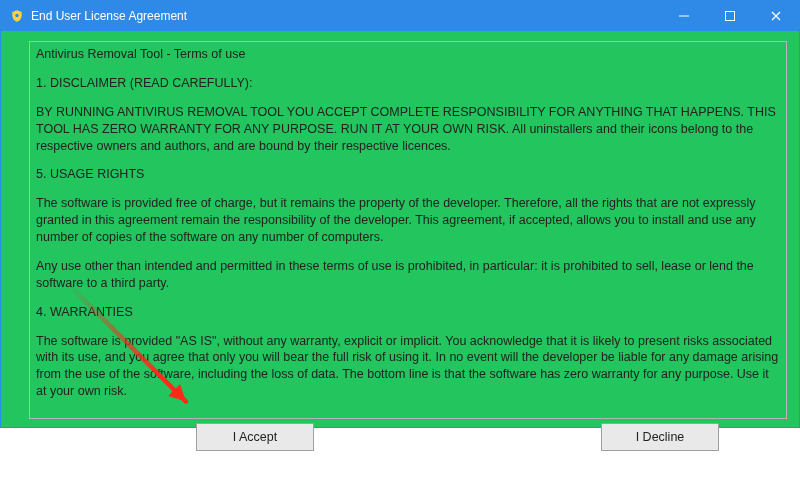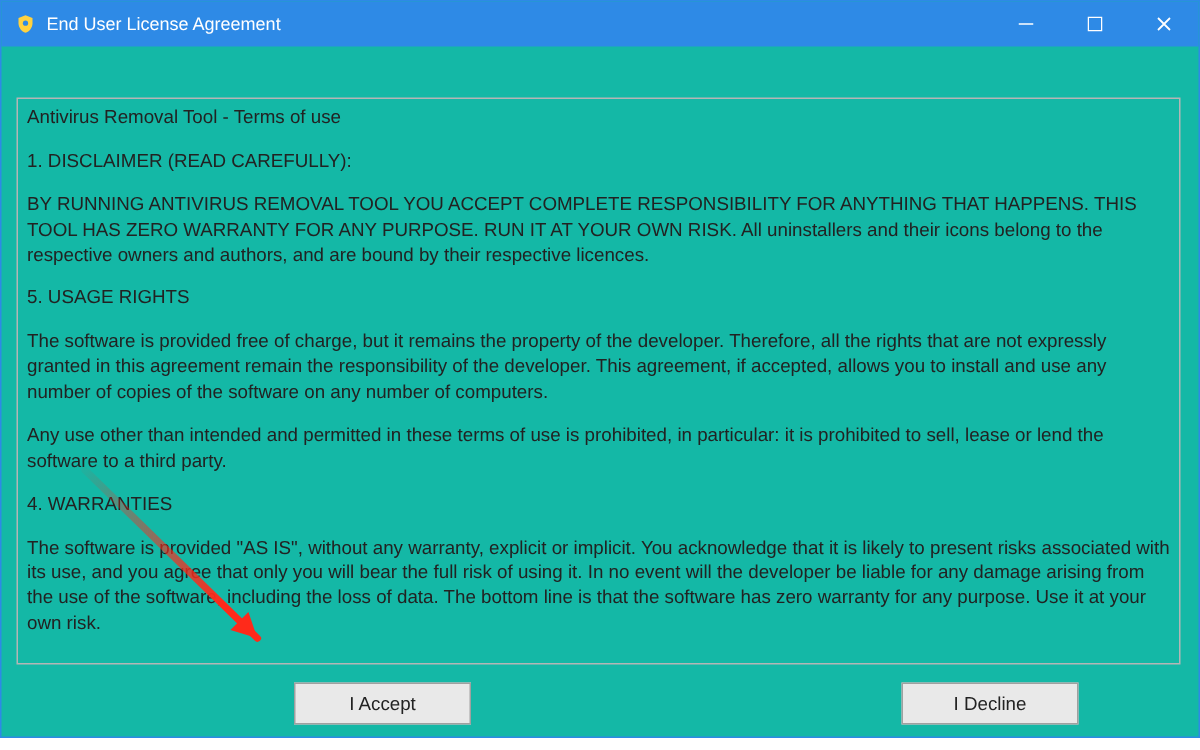--- a/index.html
+++ b/index.html
@@ -1,21 +1,21 @@
 <!DOCTYPE html>
 <html><head>
 <meta charset="utf-8">
 <style>
   * { box-sizing: border-box; margin: 0; padding: 0; }
   html, body { width: 800px; height: 500px; overflow: hidden; font-family: "Segoe UI", Tahoma, sans-serif; }
   .window {
-    width: 800px; height: 492px;
+    width: 800px; height: 428px;
     border: 1px solid #2e8ae6;
     display: flex; flex-direction: column;
-    background: #14b8a6;
+    background: #22c55e;
   }
   .titlebar {
     height: 30px;
     background: #2e8ae6;
     color: #ffffff;
     display: flex; align-items: center;
     font-size: 12px;
     user-select: none;
   }
   .titlebar .app-icon {
@@ -24,23 +24,22 @@
   }
   .titlebar .title { flex: 0 0 auto; }
   .titlebar .spacer { flex: 1 1 auto; }
   .win-btn {
     width: 46px; height: 30px;
     display: inline-flex; align-items: center; justify-content: center;
     color: #ffffff;
   }
   .content-wrap {
     flex: 1 1 auto;
-    padding: 10px 12px 4px 10px;
+    padding: 10px 12px 4px 28px;
     display: flex;
-    margin-top: 24px;
   }
   .eula-box {
     flex: 1 1 auto;
     border: 1px solid #b5b5b5;
     position: relative;
     display: flex;
   }
   .eula-scroll {
     flex: 1 1 auto;
     overflow-y: scroll;

